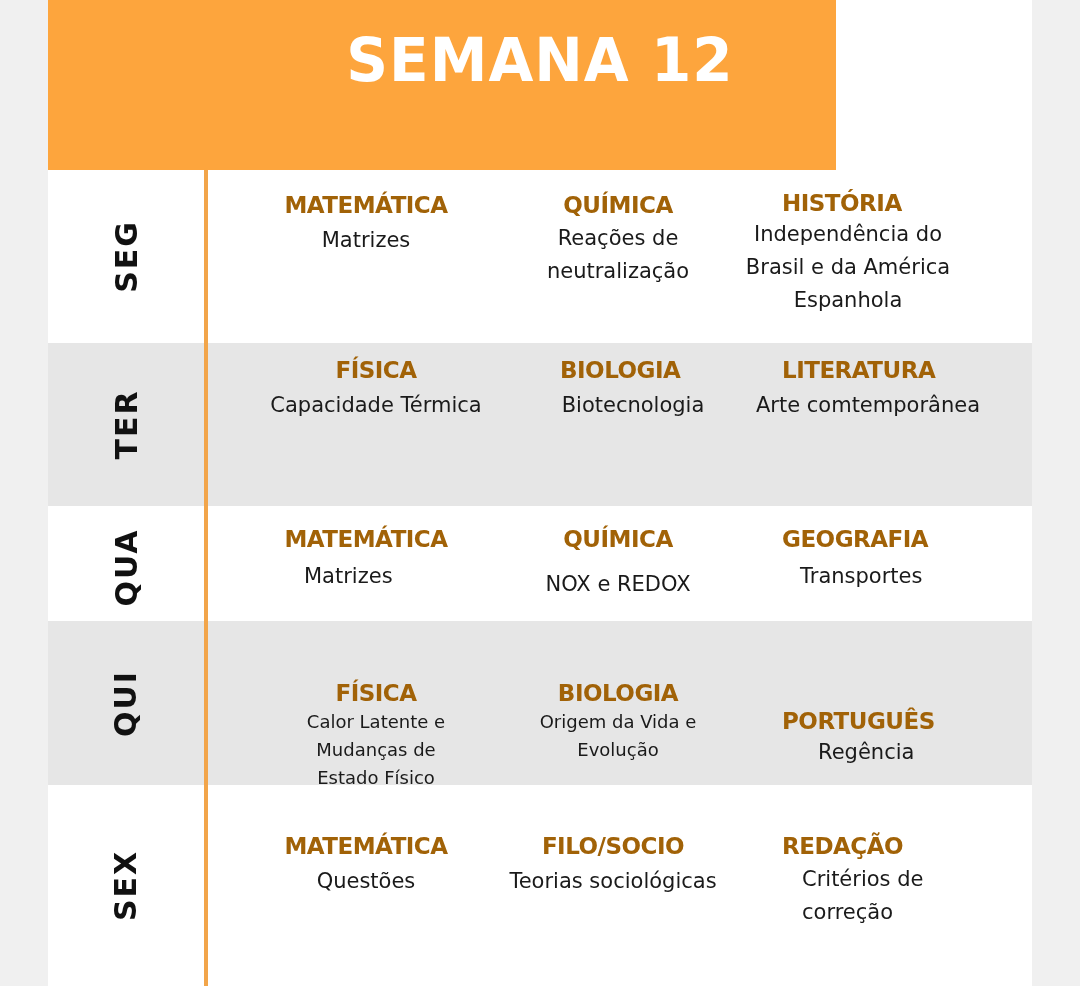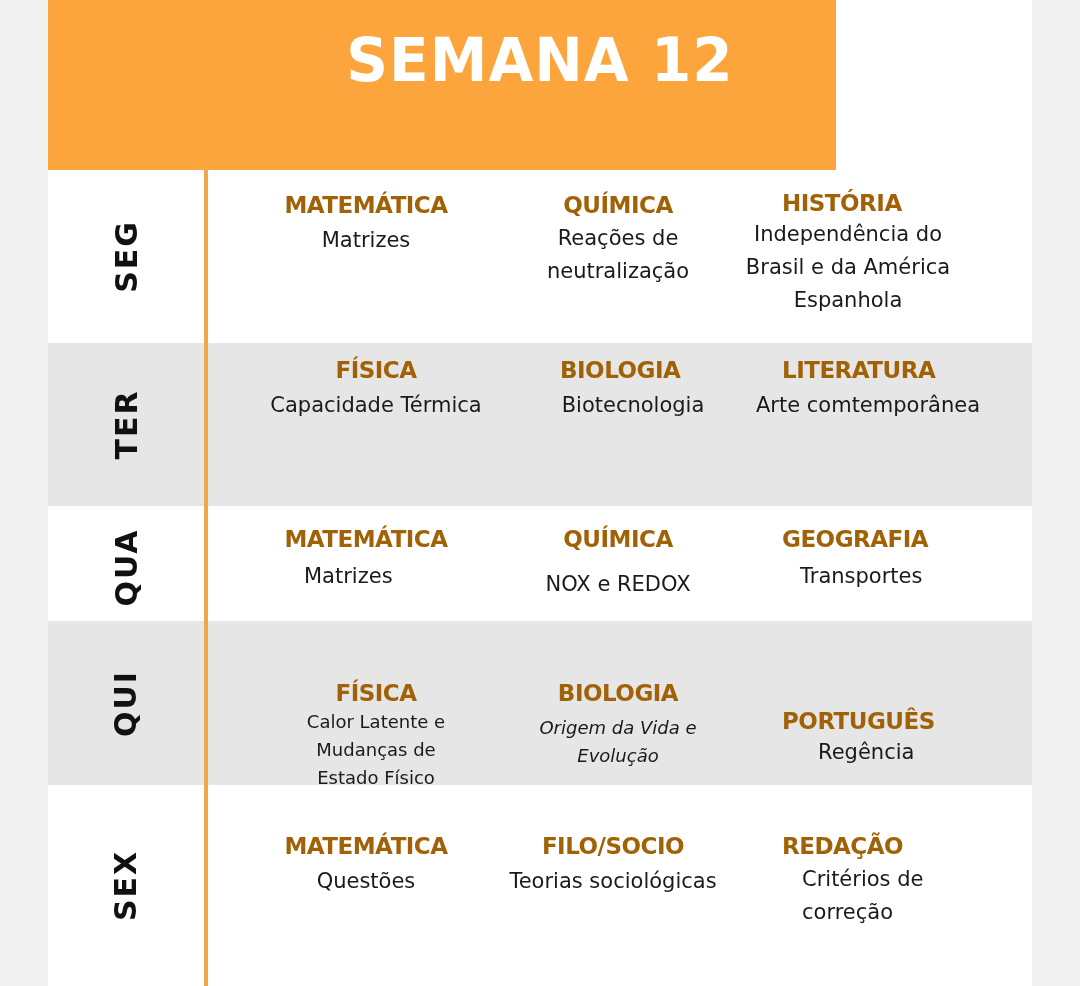--- a/index.html
+++ b/index.html
@@ -109,21 +109,21 @@
       </div>
   </div>
   <div class="cell" style="left:200px;width:256px;top:680px;z-index:3;">
     <div class="subj">FÍSICA</div>
     <div class="topic small" style="margin-top:2px;">Calor Latente e
 Mudanças de
 Estado Físico</div>
   </div>
   <div class="cell" style="left:470px;width:200px;top:680px;z-index:3;">
     <div class="subj">BIOLOGIA</div>
-    <div class="topic small" style="margin-top:8px;font-style:italic;">Origem da Vida e
+    <div class="topic small" style="margin-top:2px;">Origem da Vida e
 Evolução</div>
   </div>
   <div class="cell" style="left:690px;width:260px;top:708px;z-index:3;">
     <div class="subj" style="text-align:left;padding-left:44px;">PORTUGUÊS</div>
     <div class="topic" style="margin-top:2px;text-align:left;padding-left:80px;">Regência</div>
   </div>
 
   <div class="row white" style="top:785px;height:201px;z-index:1;">
     <div class="day">
         <span>SEX</span>

